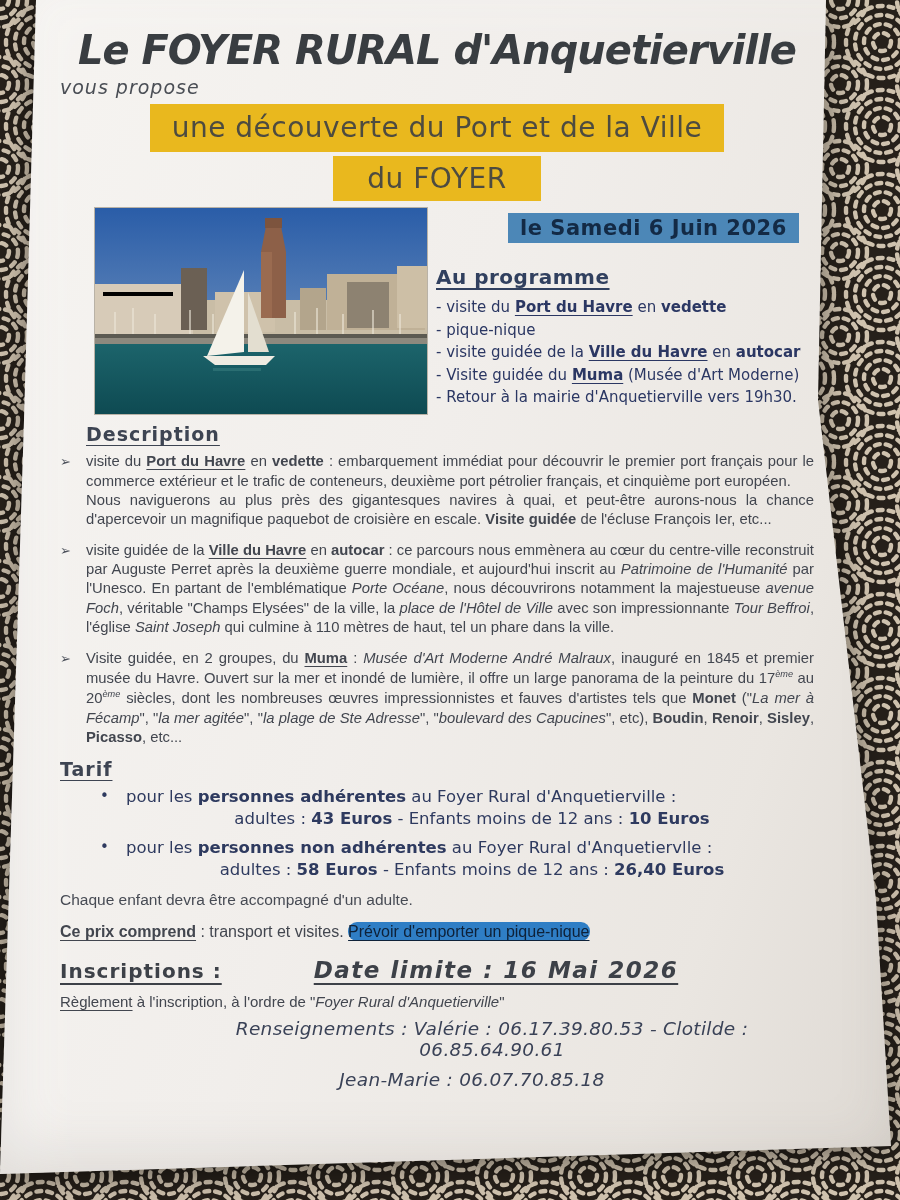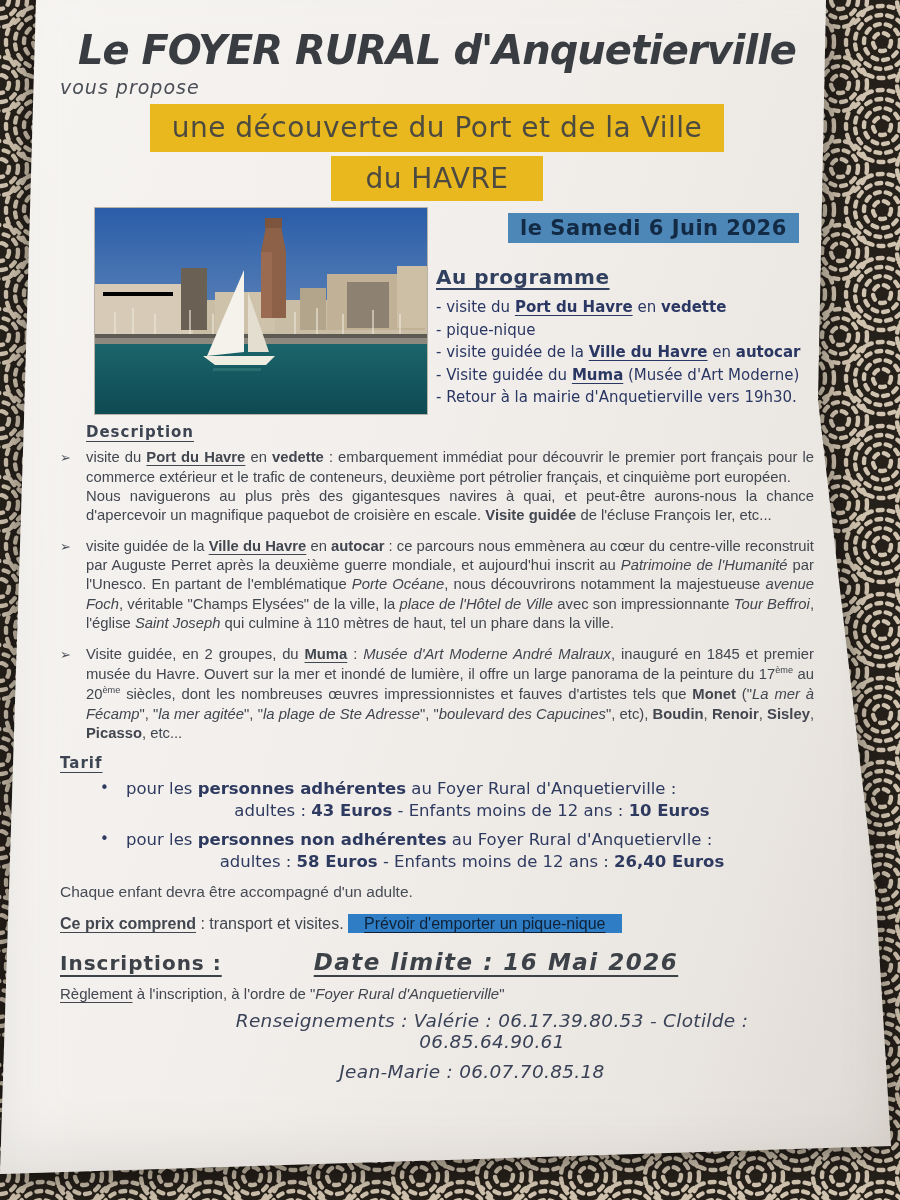--- a/index.html
+++ b/index.html
@@ -28,21 +28,21 @@
   .photo-row{display:flex;align-items:flex-start;margin:6px 0 8px 0;}
   .photo{width:332px;height:206px;border:1px solid #b9b2a6;background:#2a5da8;flex:0 0 auto;margin-left:34px;}
   .photo svg{display:block;width:100%;height:100%;}
   .right-col{flex:1;margin-left:4px;}
   .date-badge{display:inline-block;margin:6px 0 0 76px;background:#4c87b7;color:#132a45;
       font-weight:bold;font-size:21px;padding:3px 12px;letter-spacing:.5px;}
   .prog-head{font-size:20px;font-weight:bold;color:#31405f;text-decoration:underline;
       text-underline-offset:4px;margin:22px 0 7px 4px;letter-spacing:.5px;}
   .prog-list{margin:0 0 0 4px;font-size:15px;line-height:1.5;color:#2b3763;}
 
-  .sec-head{font-size:15px;font-weight:bold;color:#3d4452;text-decoration:underline;
+  .sec-head{font-size:19px;font-weight:bold;color:#3d4452;text-decoration:underline;
       text-underline-offset:4px;letter-spacing:1px;margin:2px 0 7px 26px;}
   .desc-bullet{display:flex;margin:0 0 11px 0;}
   .desc-arrow{flex:0 0 26px;color:#4a4f59;font-size:13px;padding-top:2px;}
   .desc-text{flex:1;font-family:"Liberation Sans",sans-serif;font-size:14.8px;line-height:1.31;
       color:#42464f;text-align:justify;}
 
   .tarif-bullet{display:flex;margin:6px 0 0 40px;}
   .tarif-dot{flex:0 0 26px;font-size:15px;color:#2e3a5f;}
   .tarif-line1{font-size:16.5px;color:#2e3a5f;}
   .tarif-line2{font-size:16.5px;color:#2e3a5f;text-align:center;padding-left:70px;margin:3px 0 10px 0;}
@@ -56,22 +56,22 @@
   .insc-deadline{font-size:23px;font-weight:bold;font-style:italic;color:#3d4148;margin-left:92px;
       text-decoration:underline;text-underline-offset:5px;letter-spacing:1.5px;}
 
   .reglement{font-size:15px;color:#42464f;margin:10px 0 0 0;font-family:"Liberation Sans",sans-serif;}
   .contact1{font-size:18.5px;font-style:italic;color:#3a4257;text-align:center;padding-left:110px;margin:8px 0 0 0;letter-spacing:.3px;}
   .contact2{font-size:18.5px;font-style:italic;color:#3a4257;text-align:center;padding-left:70px;margin:9px 0 0 0;letter-spacing:.3px;}
 
   .sb{font-weight:bold;}
   .su{text-decoration:underline;text-underline-offset:3px;}
   .si{font-style:italic;}
-  .ss{vertical-align:super;font-size:.62em;}
-  .hl-blue{background:#2f7ec5;color:#0e2138;padding:1px 16px;}
+  .ss{vertical-align:super;font-size:.62em;font-style:italic;}
+  .hl-blue{background:#2f7ec5;color:#0e2138;padding:1px 0;border-radius:9px;}
 </style>
 </head>
 <body>
 
 <svg class="fabric" width="900" height="1200" aria-hidden="true">
   <defs>
     <pattern id="fab" width="84" height="84" patternUnits="userSpaceOnUse">
       <rect width="84" height="84" fill="#26201a"></rect>
       <g fill="none" stroke="#cfc2ae" stroke-width="4.4" stroke-dasharray="5 6" stroke-linecap="round">
         <circle cx="42" cy="42" r="9"></circle>
@@ -100,21 +100,21 @@
 <div class="paper">
   <div class="sheet">
 
     <div class="title">Le FOYER RURAL d'Anquetierville</div>
     <div class="tagline">vous propose</div>
 
     <div class="hlwrap">
       <span class="hl">une découverte du Port et de la Ville</span>
     </div>
     <div class="hlwrap">
-      <span class="hl hl2">du HAVRE</span>
+      <span class="hl hl2">du FOYER</span>
     </div>
 
     <div class="photo-row">
 
       <div class="photo" title="Port du Havre : voilier blanc devant le front de mer et la tour de l'église Saint-Joseph">
         <svg viewBox="0 0 332 206" preserveAspectRatio="none">
           <defs>
             <linearGradient id="sky" x1="0" y1="0" x2="0" y2="1">
               <stop offset="0" stop-color="#2a5da8"></stop>
                   <stop offset="0.75" stop-color="#577fb6"></stop>

